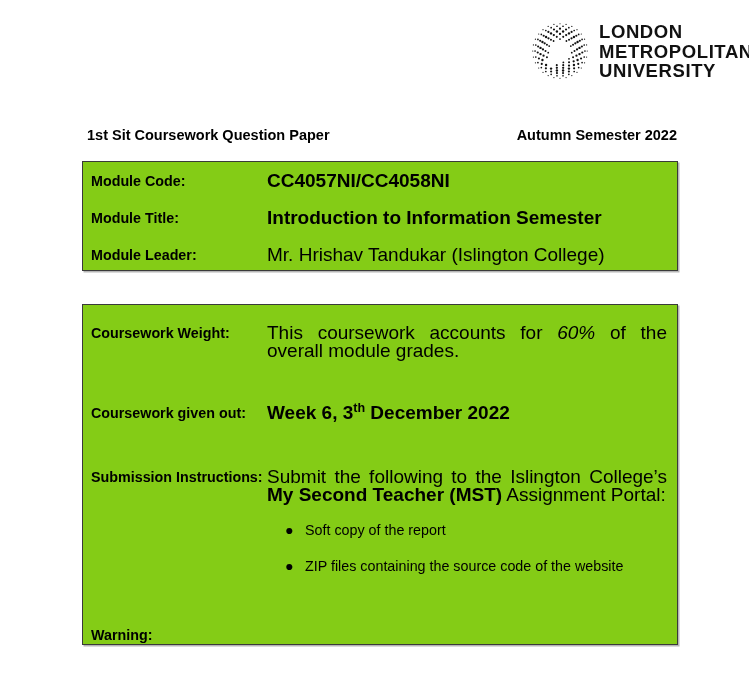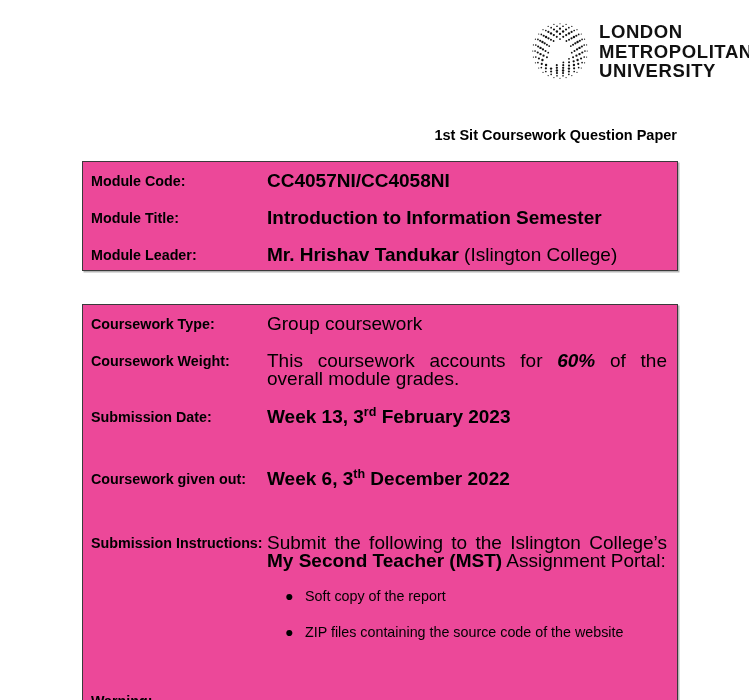--- a/index.html
+++ b/index.html
@@ -36,36 +36,36 @@
   }
   .logo-words div { white-space: nowrap; }
 
   
   .doc-header {
     position: absolute;
     top: 127px;
     left: 87px;
     width: 590px;
     display: flex;
-    justify-content: flex-end;
+    justify-content: space-between;
     align-items: baseline;
     font-weight: 700;
     font-size: 14.5px;
   }
   .doc-header span { white-space: nowrap; }
 
   
   .info-table {
     position: absolute;
     left: 82px;
     width: 596px;
     border: 1.6px solid #3a3a3a;
     box-sizing: border-box;
     box-shadow: 1.5px 1.5px 0 rgba(120,120,120,0.55);
-    background: #ec4899;
+    background: #84cc16;
   }
   #table-module { top: 161px; height: 110px; }
   #table-coursework { top: 304px; }
 
   .info-table table {
     border-collapse: collapse;
     width: 100%;
     table-layout: fixed;
   }
   .info-table td {
@@ -80,21 +80,21 @@
     font-weight: 700;
     font-size: 14.3px;
     line-height: 18px;
   }
   .val {
     font-size: 19px;
     line-height: 18px;
   }
   .val.bold { font-weight: 700; }
   .val.justify { text-align: justify; }
-  b.bi { font-weight: 700; font-style: italic; }
+  b.bi { font-weight: 400; font-style: italic; }
 
   .row-pad-a td { padding-top: 10px !important; }
   .row-pad-b td { padding-top: 19px !important; }
   .row-pad-c td { padding-top: 20px !important; }
   .row-pad-d td { padding-top: 44px !important; }
   .row-pad-e td { padding-top: 46px !important; margin-left: 16px; }
   .row-pad-f td { padding-top: 33px !important; }
 
   sup { font-size: 0.66em; vertical-align: super; line-height: 0; }
 
@@ -259,20 +259,21 @@
   </svg>
   <div class="logo-words">
     <div>LONDON</div>
     <div>METROPOLITAN</div>
     <div>UNIVERSITY</div>
   </div>
 </div>
 
 <div class="doc-header">
   <span>1st Sit Coursework Question Paper</span>
+  <span>Autumn Semester 2022</span>
 </div>
 
 <div class="info-table" id="table-module">
   <table>
     <tbody>
       <tr class="row-pad-a">
         <td class="col-label">
             <div class="lbl">Module Code:</div>
           </td>
         <td class="col-value">
@@ -285,56 +286,40 @@
           </td>
         <td class="col-value">
             <div class="val bold"><span>Introduction to Information Semester</span></div>
           </td>
       </tr>
       <tr class="row-pad-b">
         <td class="col-label">
             <div class="lbl">Module Leader:</div>
           </td>
         <td class="col-value">
-            <div class="val"><span style="font-weight:700">Mr. Hrishav Tandukar</span><span> (Islington College)</span></div>
+            <div class="val"><span style="font-weight:400">Mr. Hrishav Tandukar</span><span> (Islington College)</span></div>
           </td>
       </tr>
     </tbody>
   </table>
 </div>
 
 <div class="info-table" id="table-coursework">
   <table>
     <tbody>
-      <tr class="row-pad-a">
-        <td class="col-label">
-            <div class="lbl">Coursework Type:</div>
-          </td>
-        <td class="col-value">
-            <div class="val">Group coursework</div>
-          </td>
-      </tr>
 
       <tr class="row-pad-b">
         <td class="col-label">
             <div class="lbl">Coursework Weight:</div>
           </td>
         <td class="col-value">
           <div class="val justify"><span>This coursework accounts for </span><b class="bi">60%</b><span> of the overall module grades.</span></div>
         </td>
       </tr>
 
-      <tr class="row-pad-c">
-        <td class="col-label">
-            <div class="lbl">Submission Date:</div>
-          </td>
-        <td class="col-value">
-          <div class="val bold"><span>Week 13, 3</span><sup>rd</sup><span> February 2023</span></div>
-        </td>
-      </tr>
 
       <tr class="row-pad-d">
         <td class="col-label">
             <div class="lbl">Coursework given out:</div>
           </td>
         <td class="col-value">
           <div class="val bold"><span>Week 6, 3</span><sup>th</sup><span> December 2022</span></div>
         </td>
       </tr>
 

